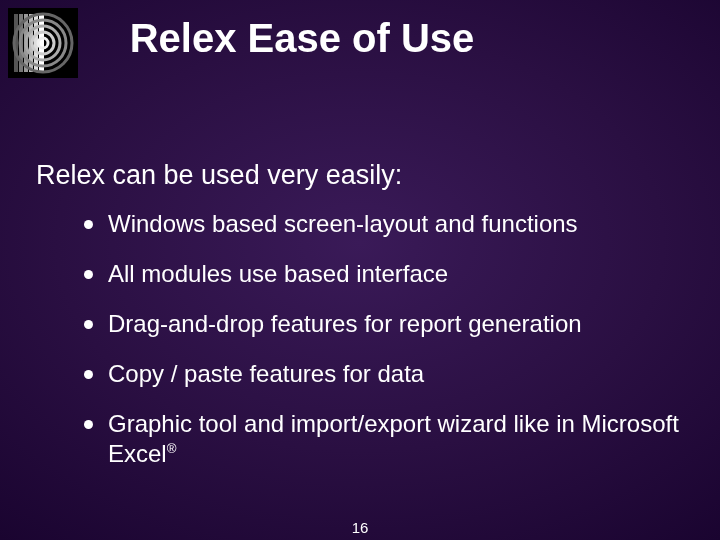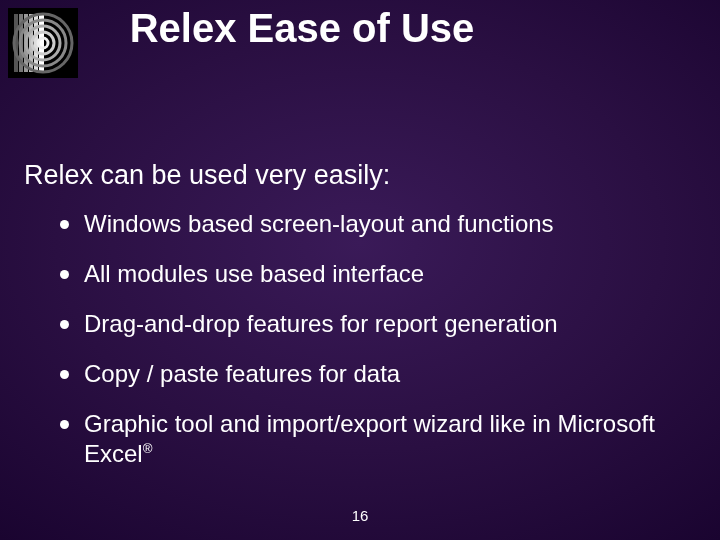--- a/index.html
+++ b/index.html
@@ -19,44 +19,44 @@
   }
   .logo {
     position: absolute;
     top: 8px;
     left: 8px;
     width: 70px;
     height: 70px;
   }
   .title {
     position: absolute;
-    top: 6px;
+    top: 16px;
     left: 0;
     width: 604px;
     text-align: center;
     color: #ffffff;
     font-size: 40px;
     font-weight: bold;
   }
   .body {
     position: absolute;
     top: 160px;
-    left: 24px;
+    left: 36px;
     width: 660px;
     color: #ffffff;
   }
   .subhead {
     font-size: 27px;
     margin: 0 0 18px 0;
     font-weight: normal;
   }
   ul.bullets {
     list-style: none;
     padding: 0 0 0 32px;
-    margin: 4px;
+    margin: 16px;
   }
   ul.bullets li {
     position: relative;
     font-size: 24px;
     line-height: 1.25;
     padding: 0 0 20px 24px;
     font-weight: normal;
   }
   ul.bullets li::before {
     content: "";
@@ -68,21 +68,21 @@
     background: #ffffff;
     border-radius: 50%;
   }
   .reg {
     font-size: 0.55em;
     vertical-align: super;
     line-height: 0;
   }
   .pagenum {
     position: absolute;
-    bottom: 16px;
+    bottom: 4px;
     left: 0;
     width: 720px;
     text-align: center;
     color: #ffffff;
     font-size: 15px;
   }
 </style>
 </head>
 <body>
 

